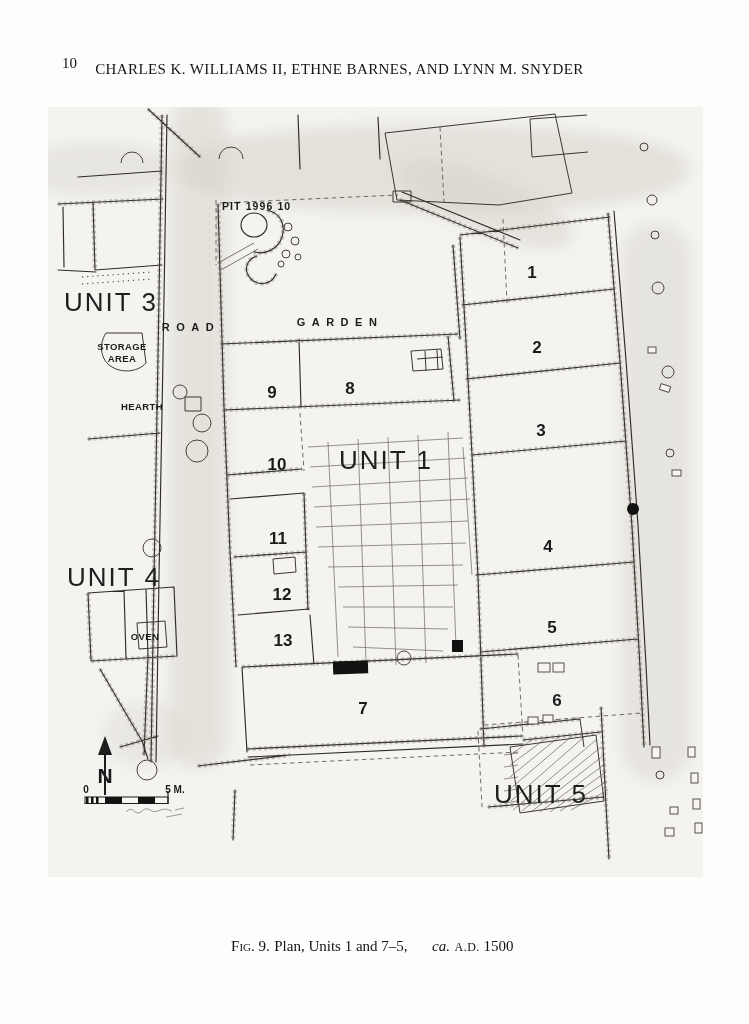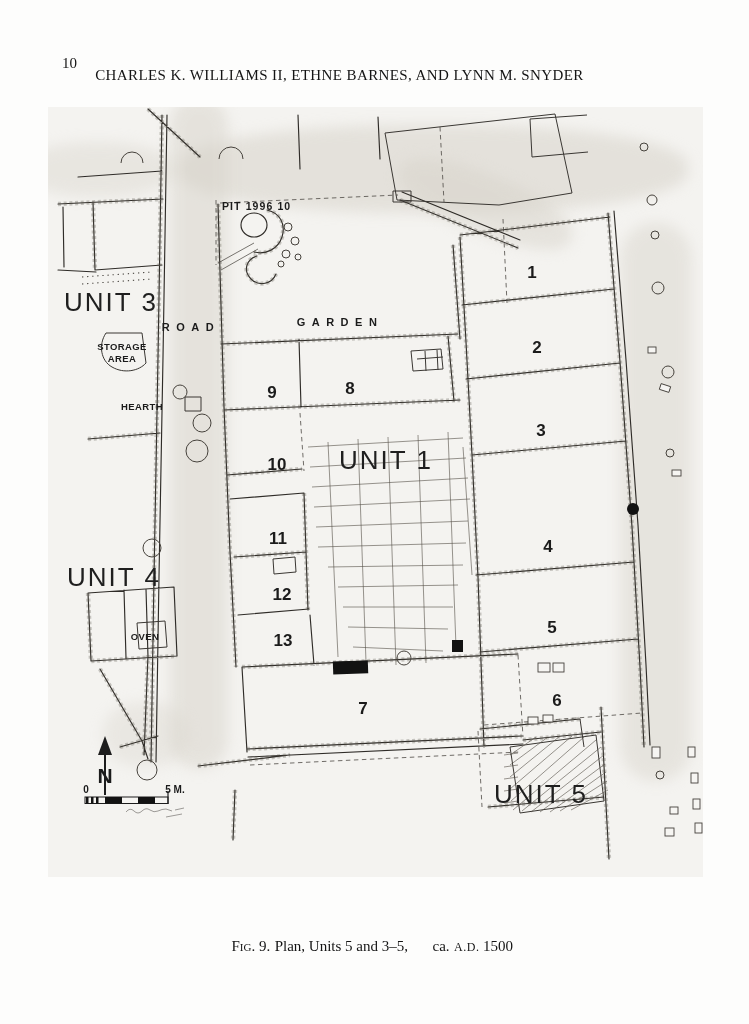--- a/index.html
+++ b/index.html
@@ -3,21 +3,21 @@
 <meta charset="utf-8">
 <style>
   html,body{margin:0;padding:0;}
   body{
     width:749px;height:1024px;position:relative;overflow:hidden;
     background:#fdfdfc;font-family:"Liberation Serif",serif;color:#141414;
   }
   
   .runhead-row{position:absolute;top:55px;left:0;width:749px;height:20px;}
   .pagenum{position:absolute;left:62px;top:0;font-size:15px;}
-  .runhead{position:absolute;left:0;right:70px;top:12px;text-align:center;
+  .runhead{position:absolute;left:0;right:70px;top:6px;text-align:center;
     font-size:15px;letter-spacing:.4px;white-space:nowrap;}
   
   .figure{position:absolute;left:48px;top:107px;width:655px;height:770px;
     background:#f4f3f0;overflow:hidden;}
   .blob{position:absolute;background:#d7d3ca;filter:blur(7px);border-radius:45%;}
   .figure svg{position:absolute;left:0;top:0;}
   
   .w  {fill:none;stroke:#2f2c28;stroke-width:1.15;stroke-linejoin:round;stroke-linecap:round;}
   .w2 {fill:none;stroke:#3a3733;stroke-width:1;stroke-linejoin:round;}
   .st {fill:none;stroke:#5a554d;stroke-width:4.4;stroke-dasharray:3 2.7;opacity:.30;}
@@ -35,21 +35,21 @@
   .area{font-size:11px;font-weight:600;letter-spacing:6.5px;}
   .sm  {font-size:9.5px;font-weight:bold;letter-spacing:.4px;}
   .pit {font-size:10.5px;font-weight:bold;letter-spacing:1.1px;}
   .scl {font-size:10px;font-weight:bold;}
   .nlb {font-size:21px;font-weight:bold;}
   
   .caption{position:absolute;left:0;top:938px;width:749px;text-align:center;
     font-size:15px;white-space:nowrap;}
   .caption span{margin-right:.30em;}
   .caption .fig{font-variant:small-caps;}
-  .caption .circa{margin-left:20px;}
+  .caption .circa{font-style:italic;margin-left:20px;}
   .caption .era{font-size:.80em;letter-spacing:.5px;}
 </style>
 </head>
 <body>
 
 <div class="runhead-row">
   <span class="pagenum">10</span>
   <span class="runhead">CHARLES K. WILLIAMS II, ETHNE BARNES, AND LYNN M. SNYDER</span>
 </div>
 
@@ -286,14 +286,14 @@
     <text class="room" x="302" y="287" text-anchor="middle">8</text>
     <text class="room" x="224" y="291" text-anchor="middle">9</text>
     <text class="room" x="229" y="363" text-anchor="middle">10</text>
     <text class="room" x="230" y="437" text-anchor="middle">11</text>
     <text class="room" x="234" y="493" text-anchor="middle">12</text>
     <text class="room" x="235" y="539" text-anchor="middle">13</text>
   </svg>
 </div>
 
 <div class="caption">
-  <span class="fig">Fig. 9.</span><span>Plan, Units 5 and 3–5,</span><span class="circa">ca.</span><span class="era">A.D.</span><span>1500</span>
+  <span class="fig">Fig. 9.</span><span>Plan, Units 1 and 7–5,</span><span class="circa">ca.</span><span class="era">A.D.</span><span>1500</span>
 </div>
 
 </body></html>

